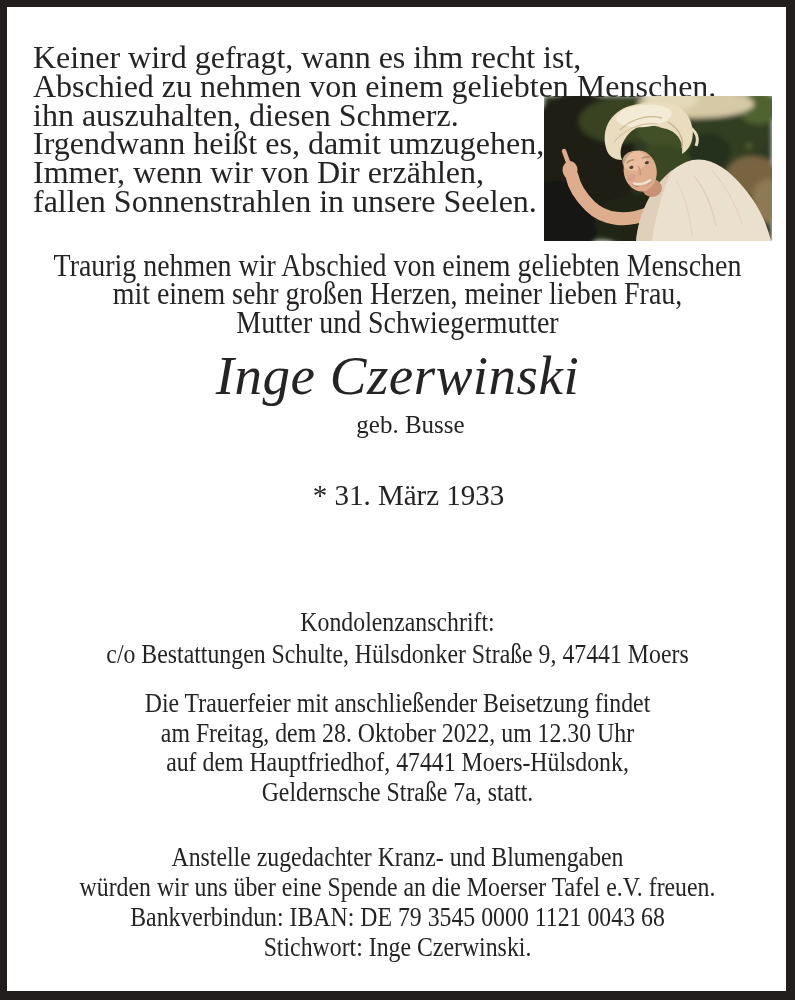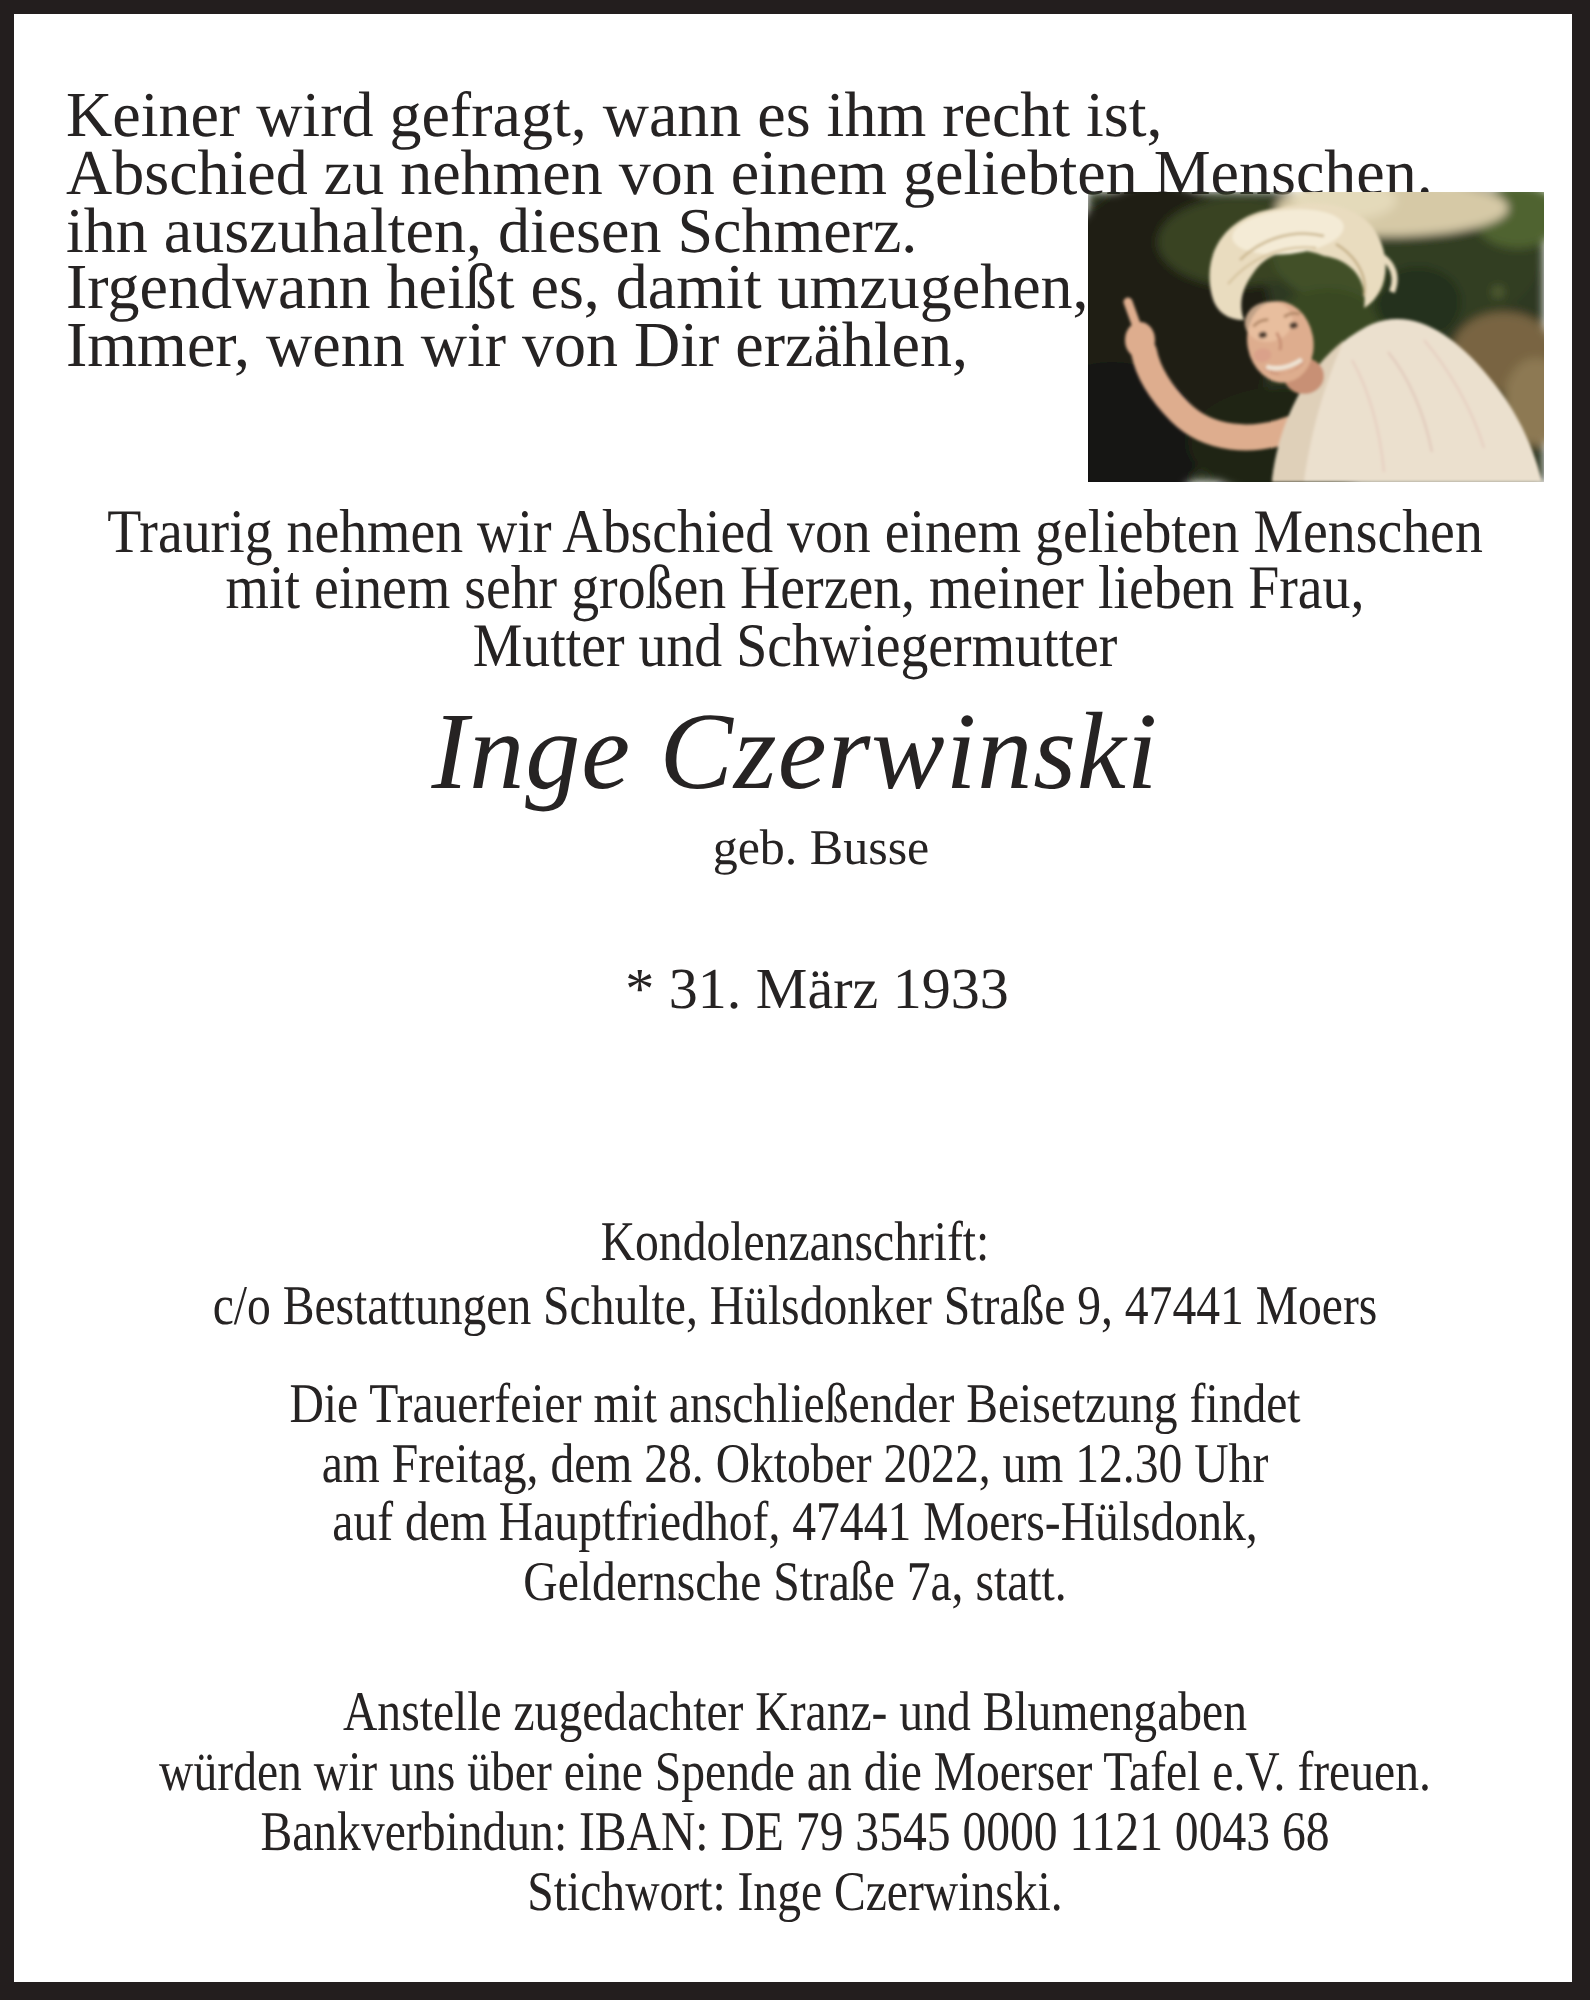--- a/index.html
+++ b/index.html
@@ -111,20 +111,21 @@
 
 <div class="page">
   <div class="frame"></div>
 
   <div class="poem">
     <div>Keiner wird gefragt, wann es ihm recht ist,</div>
     <div>Abschied zu nehmen von einem geliebten Menschen.</div>
     <div>ihn auszuhalten, diesen Schmerz.</div>
     <div>Irgendwann heißt es, damit umzugehen,</div>
     <div>Immer, wenn wir von Dir erzählen,</div>
+    <div>fallen Sonnenstrahlen in unsere Seelen.</div>
   </div>
 
   <div class="photo" role="img" aria-label="Foto von Inge Czerwinski im Garten">
     <svg viewBox="0 0 228 145" preserveAspectRatio="none">
       <defs>
         <filter id="blurBg" x="-20%" y="-20%" width="140%" height="140%">
             <feGaussianBlur stdDeviation="2.4"></feGaussianBlur>
           </filter>
         <filter id="blurFg" x="-20%" y="-20%" width="140%" height="140%">
             <feGaussianBlur stdDeviation="0.7"></feGaussianBlur>

